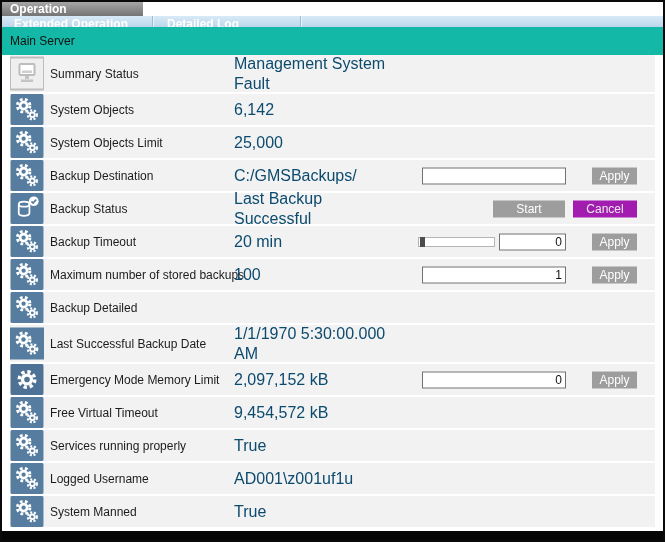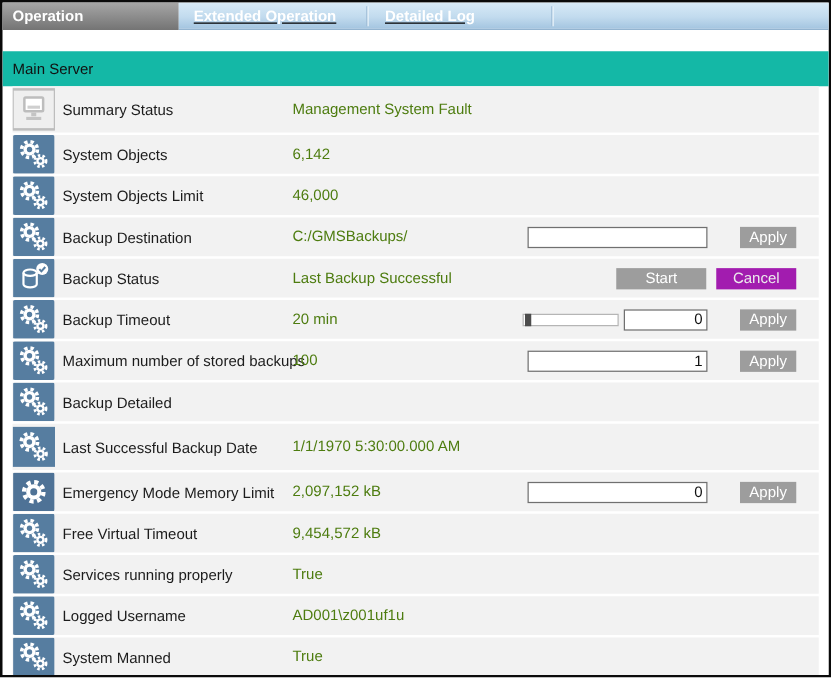--- a/index.html
+++ b/index.html
@@ -6,21 +6,21 @@
   html,body { background:#fff; }
   body { font-family:"Liberation Sans", sans-serif; }
   .window{
     width:665px; height:542px;
     border:2px solid #0a0a0a;
     background:#fff;
     display:flex; flex-direction:column;
     overflow:hidden;
   }
   
-  .tabbar{ height:39px; display:flex; flex-shrink:0; }
+  .tabbar{ height:25px; display:flex; flex-shrink:0;flex-direction:column; }
   .tab-active{
     width:141px; height:22px;
     background:linear-gradient(#a6a6a6,#747474);
     color:#fff; font-weight:bold; font-size:12px;
     display:flex; align-items:center; padding-left:8px;
   }
   .tab-blue{
     flex:1; height:22px;
     background:linear-gradient(#d8eaf7 0%, #c2dbee 55%, #a4c5e0 100%);
     border-bottom:1px solid #93b4d0;
@@ -52,21 +52,21 @@
   }
   .picon svg{ display:block; width:100%; height:100%; }
   .plabel{
     position:absolute; left:40px; top:0; bottom:0; width:182px;
     display:flex; align-items:center;
     font-size:12px; color:#1c1c1c; white-space:nowrap;text-align:center;
   }
   .pvalue{
     position:absolute; left:224px; top:0; bottom:0; width:168px;
     display:flex; align-items:center;
-    font-size:12px; color:#4d7c0f; line-height:1.2;
+    font-size:16px; color:#0c4a6e; line-height:1.2;
   }
   
   .btn{
     position:absolute; top:50%; transform:translateY(-50%);
     height:17px; border:none; color:#fff; font-size:12px;
     font-family:"Liberation Sans", sans-serif;
     background:#9d9d9d; cursor:pointer; padding:0;
   }
   .btn.apply{ right:18px; width:45px; }
   .btn.start{ right:90px; width:72px; }
@@ -143,21 +143,21 @@
             <rect width="34" height="32" fill="#567da0"></rect>
             <circle cx="13.5" cy="12" r="6.5" fill="none" stroke="#fff" stroke-width="3" stroke-dasharray="2.8 2.4"></circle>
             <circle cx="13.5" cy="12" r="5" fill="#fff"></circle>
             <circle cx="13.5" cy="12" r="2.2" fill="#567da0"></circle>
             <circle cx="22.5" cy="21.5" r="4.6" fill="none" stroke="#fff" stroke-width="2.4" stroke-dasharray="2 1.8"></circle>
             <circle cx="22.5" cy="21.5" r="3.4" fill="#fff"></circle>
             <circle cx="22.5" cy="21.5" r="1.5" fill="#567da0"></circle>
           </svg>
         </span>
         <span class="plabel">System Objects Limit</span>
-        <span class="pvalue">46,000</span>
+        <span class="pvalue">25,000</span>
       </div>
       <div class="prow">
         <span class="picon">
           <svg viewBox="0 0 34 32">
             <rect width="34" height="32" fill="#567da0"></rect>
             <circle cx="13.5" cy="12" r="6.5" fill="none" stroke="#fff" stroke-width="3" stroke-dasharray="2.8 2.4"></circle>
             <circle cx="13.5" cy="12" r="5" fill="#fff"></circle>
             <circle cx="13.5" cy="12" r="2.2" fill="#567da0"></circle>
             <circle cx="22.5" cy="21.5" r="4.6" fill="none" stroke="#fff" stroke-width="2.4" stroke-dasharray="2 1.8"></circle>
             <circle cx="22.5" cy="21.5" r="3.4" fill="#fff"></circle>

